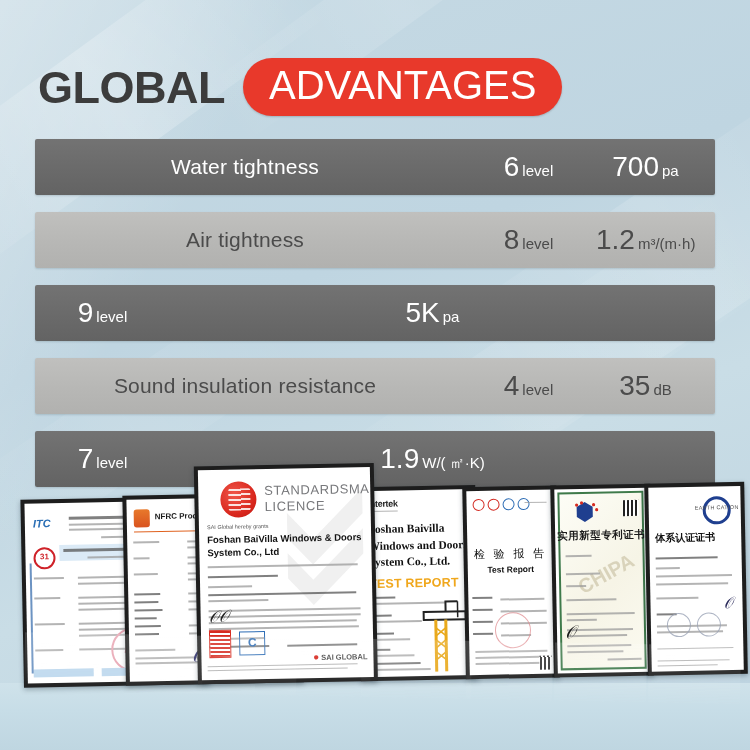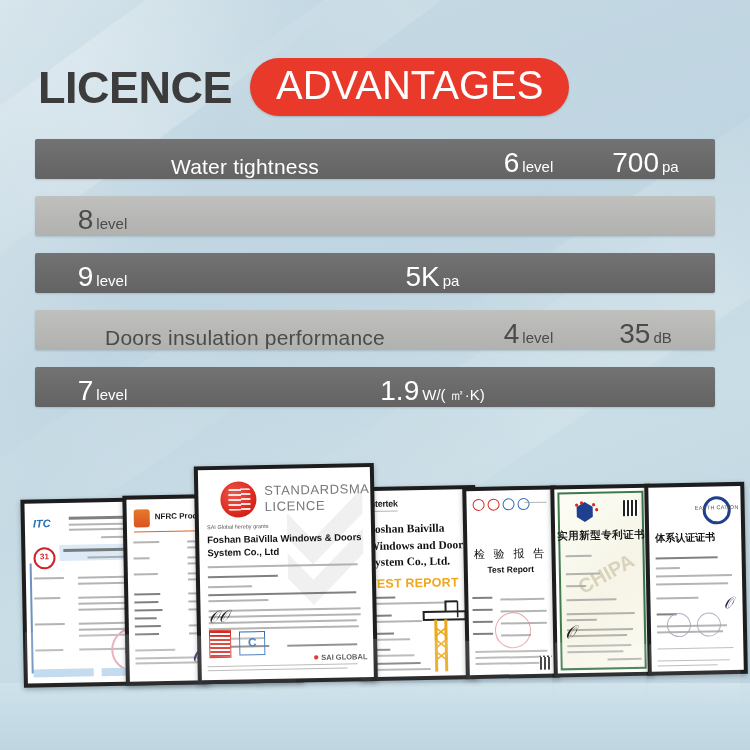--- a/index.html
+++ b/index.html
@@ -68,22 +68,22 @@
   
   .spec-table {
     position: absolute;
     left: 35px;
     top: 139px;
     width: 680px;
   }
   .spec-row {
     position: relative;
     display: flex;
-    align-items: flex-end;
-    height: 40px;
+    align-items: center;
+    height: 56px;
     margin-bottom: 17px;
     border-radius: 2px;
     box-shadow: 0 1px 2px rgba(40,60,70,0.18);
   }
   .spec-row.dark {
     background: linear-gradient(180deg, #737373 0%, #6a6a6a 55%, #636363 100%);
     color: #ffffff;
   }
   .spec-row.light {
     background: linear-gradient(180deg, #c0c0be 0%, #b7b7b5 55%, #b1b1af 100%);
@@ -407,53 +407,57 @@
 
 <div id="page">
 
   <div class="streak s1"></div>
   <div class="streak s2"></div>
   <div class="streak s3"></div>
   <div class="streak s4"></div>
   <div class="streak s5"></div>
 
   <div class="heading">
-    <span class="heading-main">LICENCE</span>
+    <span class="heading-main">GLOBAL</span>
     <span class="heading-pill">ADVANTAGES</span>
   </div>
 
   <div class="spec-table">
 
     <div class="spec-row dark">
       <div class="spec-name">Water tightness</div>
       <div class="spec-level">
         <span class="big">6</span><span class="unit">level</span>
       </div>
       <div class="spec-value">
         <span class="big">700</span><span class="unit">pa</span>
       </div>
     </div>
 
     <div class="spec-row light">
+      <div class="spec-name">Air tightness</div>
       <div class="spec-level">
         <span class="big">8</span><span class="unit">level</span>
+      </div>
+      <div class="spec-value">
+        <span class="big">1.2</span><span class="unit">m³/(m·h)</span>
       </div>
     </div>
 
     <div class="spec-row dark">
       <div class="spec-level">
         <span class="big">9</span><span class="unit">level</span>
       </div>
       <div class="spec-value">
         <span class="big">5K</span><span class="unit">pa</span>
       </div>
     </div>
 
     <div class="spec-row light">
-      <div class="spec-name">Doors insulation performance</div>
+      <div class="spec-name">Sound insulation resistance</div>
       <div class="spec-level">
         <span class="big">4</span><span class="unit">level</span>
       </div>
       <div class="spec-value">
         <span class="big">35</span><span class="unit">dB</span>
       </div>
     </div>
 
     <div class="spec-row dark">
       <div class="spec-level">

